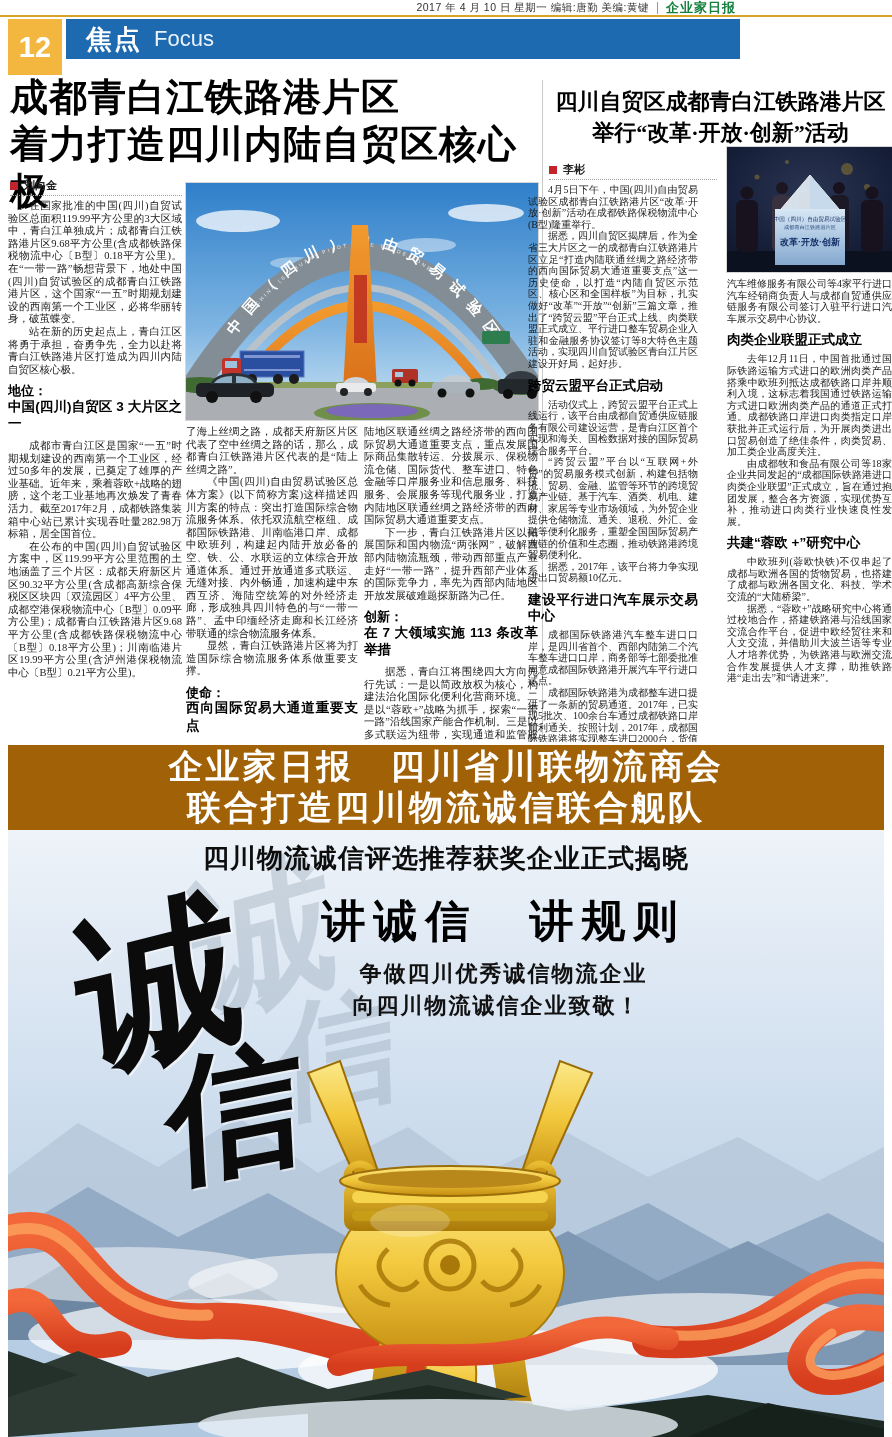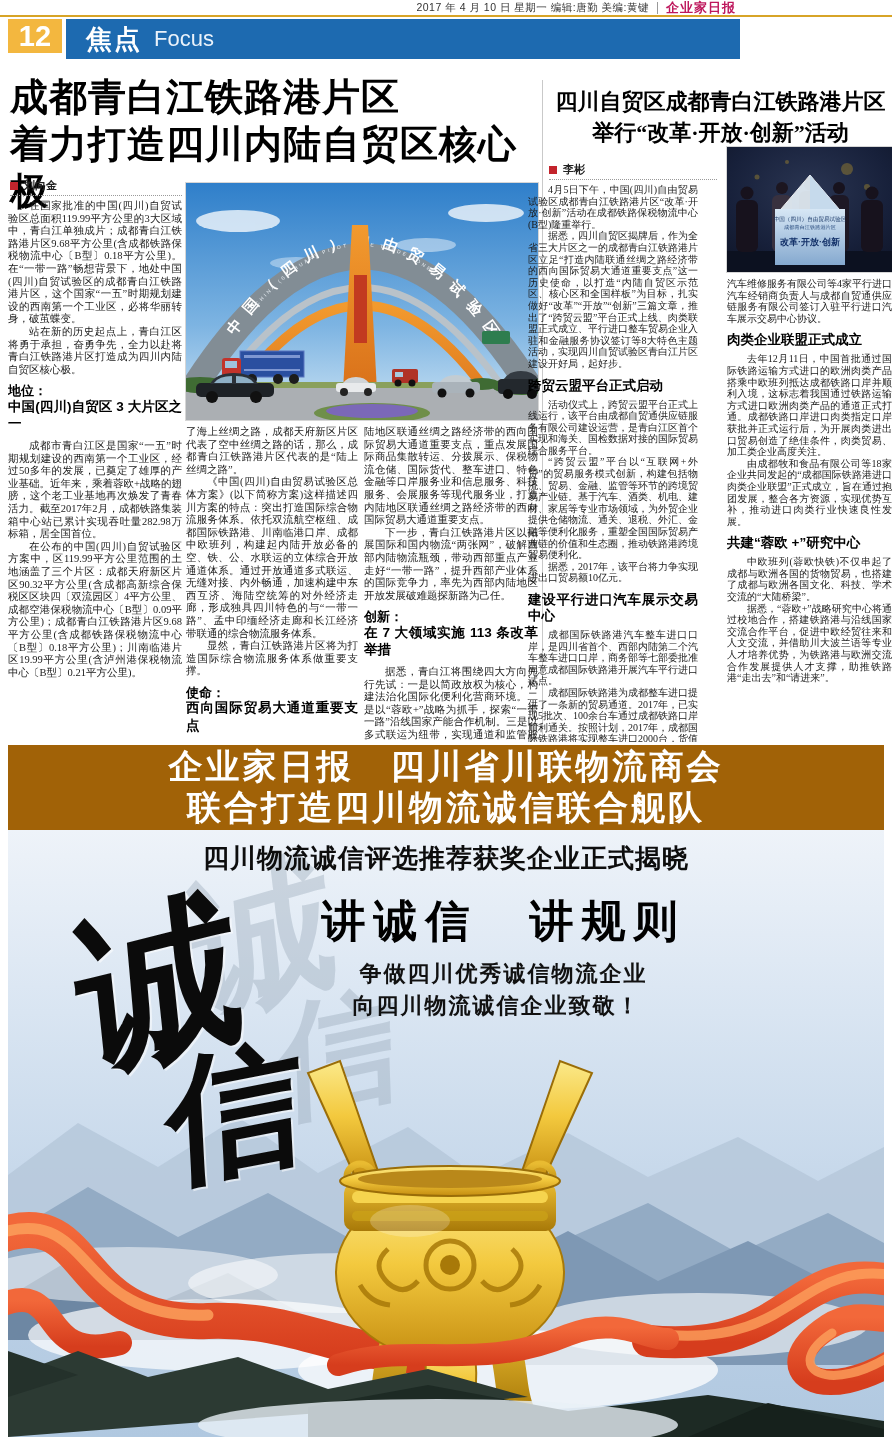--- a/index.html
+++ b/index.html
@@ -4,26 +4,26 @@
 <style>
   * { margin:0; padding:0; box-sizing:border-box; }
   body { background:#e9e9e9; font-family:"Liberation Sans","DejaVu Sans",sans-serif; }
   .page { position:relative; width:892px; height:1437px; background:#fff; margin:0 auto; overflow:hidden; }
   .abs { position:absolute; }
 
   
   .masthead { left:0; top:0; width:742px; height:15px; display:flex; justify-content:flex-end; align-items:center; }
   .mh-date { font-size:10.5px; color:#333; letter-spacing:.5px; }
   .mh-div { width:1px; height:12px; background:#999; margin:0 8px; }
-  .mh-paper { font:700 13px/13px "Liberation Serif","DejaVu Serif",serif; color:#be185d; letter-spacing:1px; margin-right:6px; }
+  .mh-paper { font:700 13px/13px "Liberation Serif","DejaVu Serif",serif; color:#15803d; letter-spacing:1px; margin-right:6px; }
   .gold-line { left:0; top:15px; width:892px; height:2px; background:#d7a427; }
 
   
   .banner-blue { left:66px; top:19px; width:674px; height:40px; background:#1d6ab0; display:flex; align-items:center; }
-  .page-num-box { left:8px; top:19px; width:54px; height:34px; background:#f3b73f; display:flex; align-items:center; justify-content:center; }
+  .page-num-box { left:8px; top:19px; width:54px; height:56px; background:#f3b73f; display:flex; align-items:center; justify-content:center; }
   .page-num { font:700 29px/29px "Liberation Sans",sans-serif; color:#fff; }
   .sec-cn { font:700 26px/26px "Liberation Sans",sans-serif; color:#fff; margin-left:20px; letter-spacing:2px; }
   .sec-en { font:400 22px/22px "Liberation Sans",sans-serif; color:#eaf2fa; margin-left:12px; }
 
   
   .hl-left { left:10px; top:74px; width:530px; font:900 38px/47px "Liberation Serif","DejaVu Serif",serif; color:#000; letter-spacing:1px; }
   .hl-right { left:549px; top:86px; width:343px; font:900 22px/31px "Liberation Serif","DejaVu Serif",serif; color:#000;text-align:center; }
   .byline { height:18px; border-bottom:1px dotted #9a9a9a; font:700 11px/14px "Liberation Sans",sans-serif; color:#222; }
   .byline .sq { display:inline-block; width:8px; height:8px; background:#c3242c; margin-right:6px; vertical-align:-1px; }
   .col { overflow:hidden; font:10.5px/12.6px "Liberation Serif","DejaVu Serif",serif; color:#1a1a1a; text-align:justify; }

